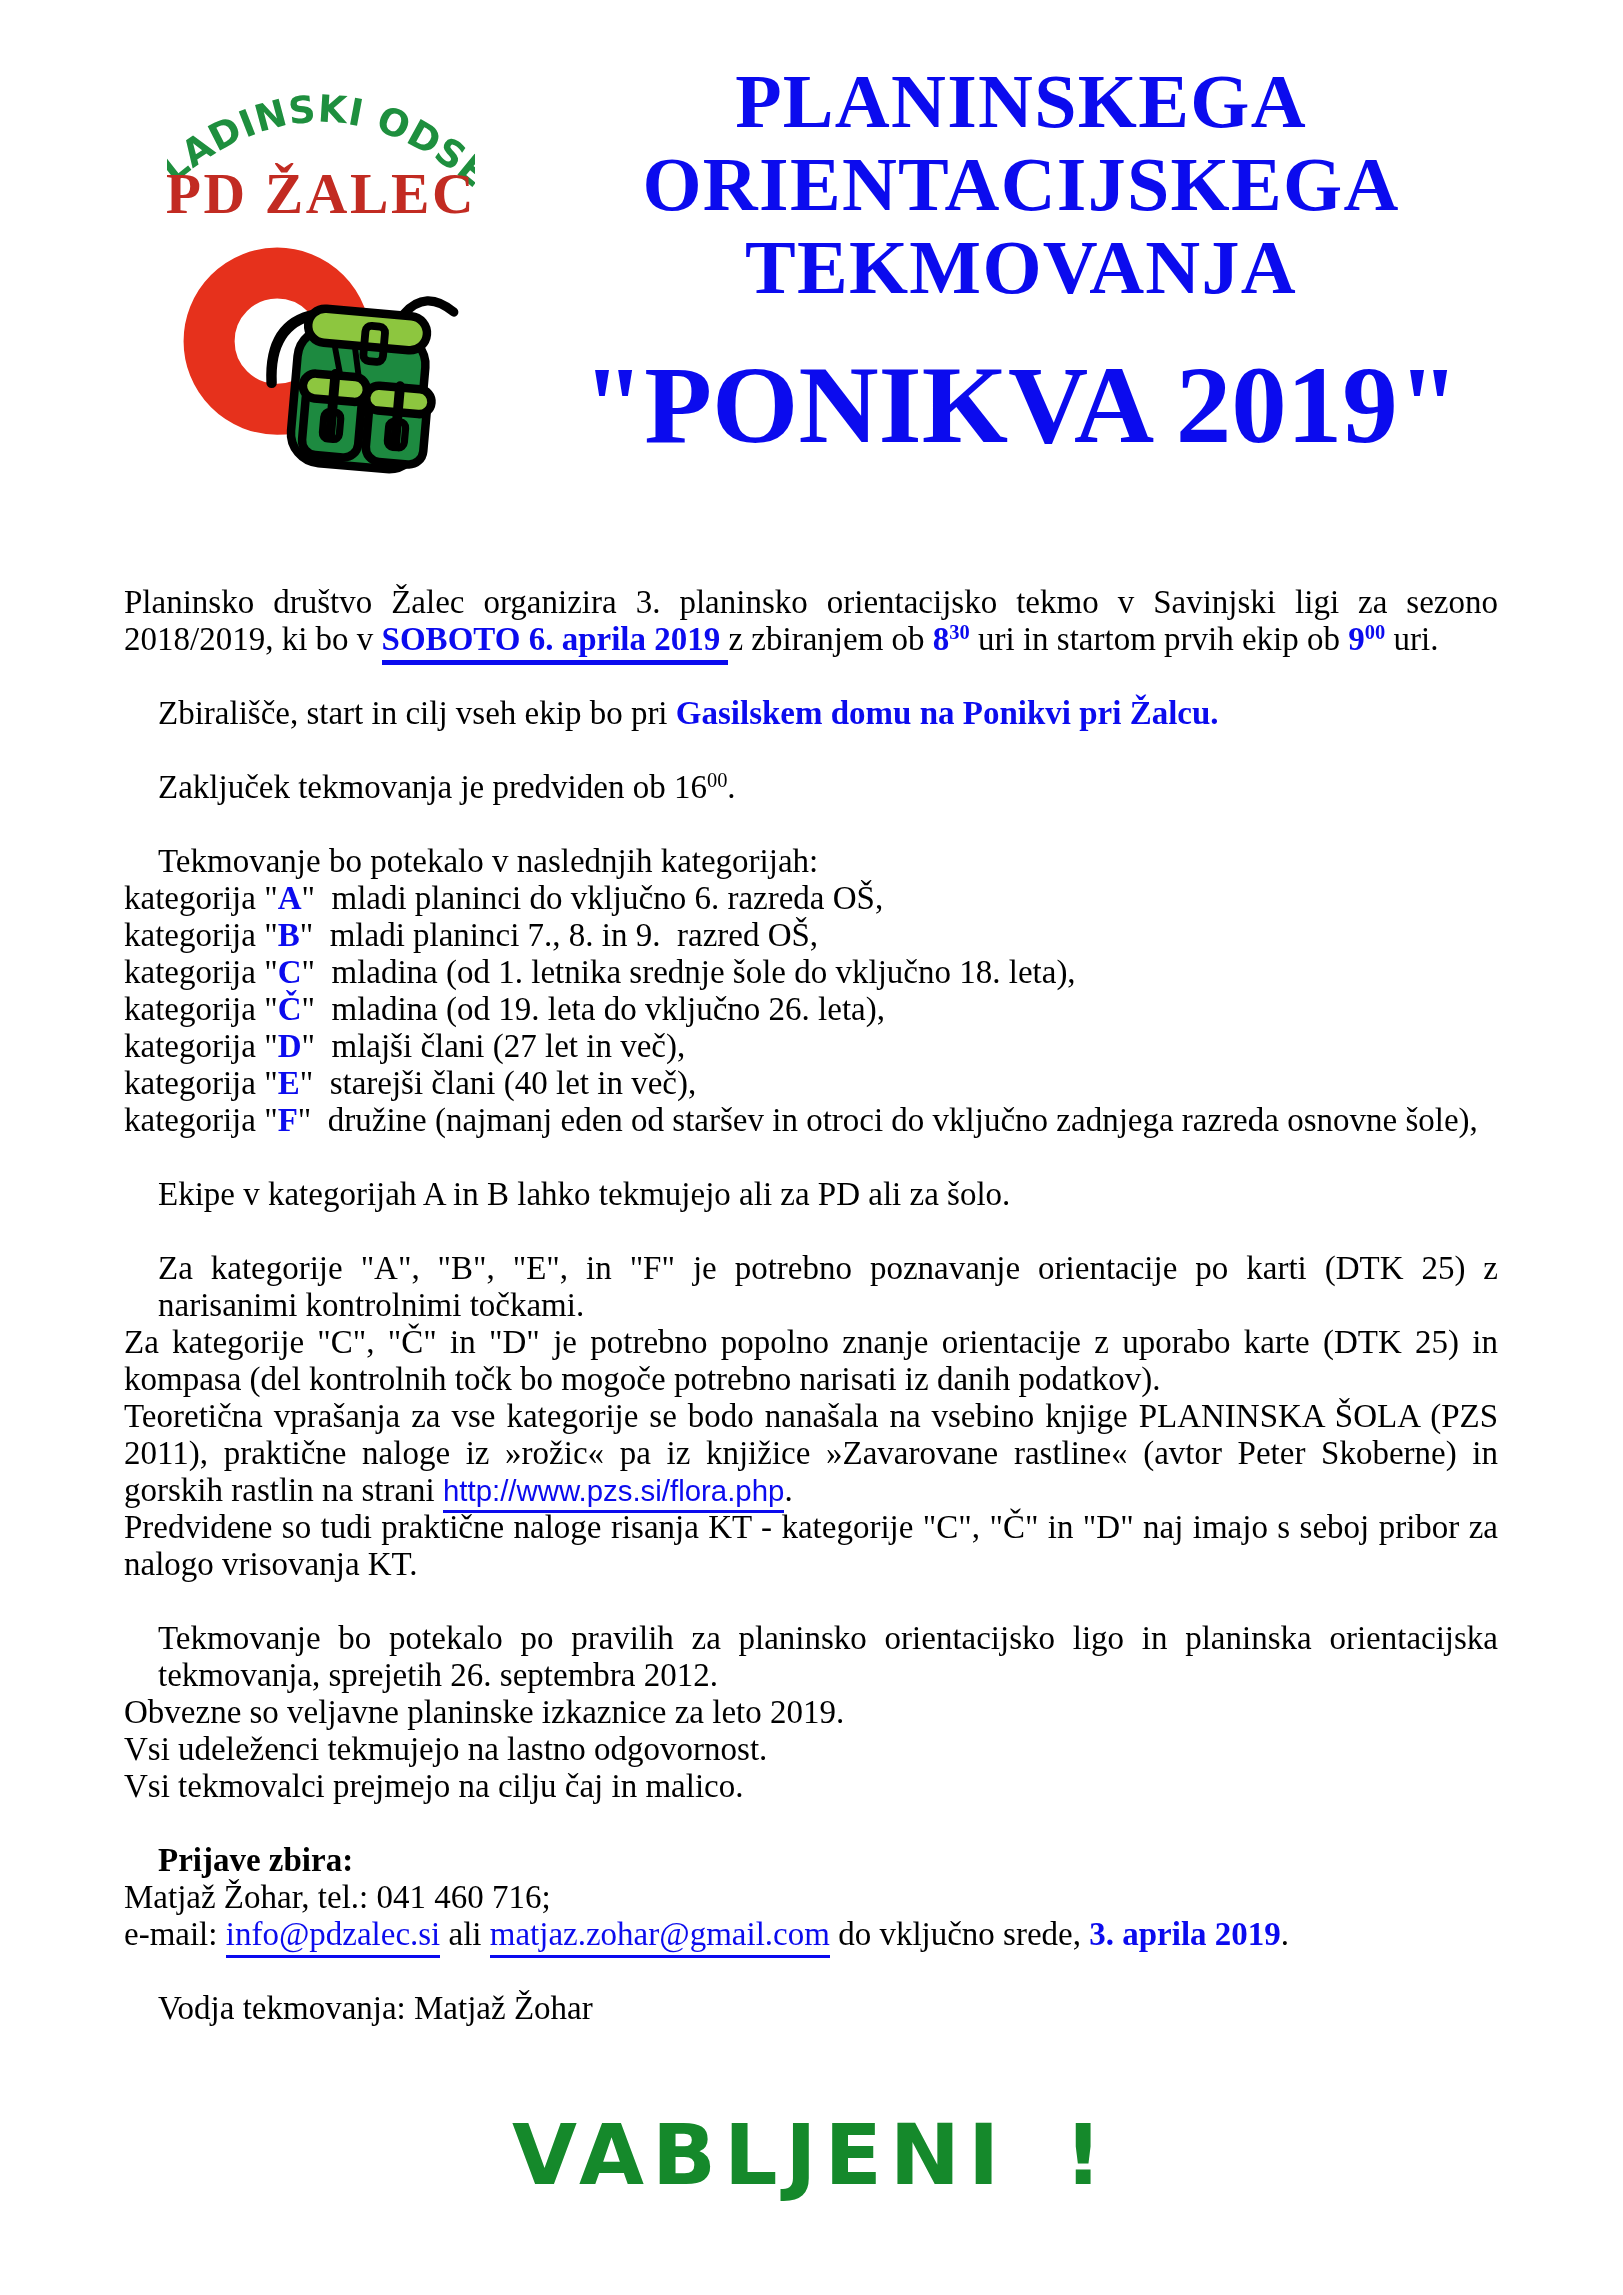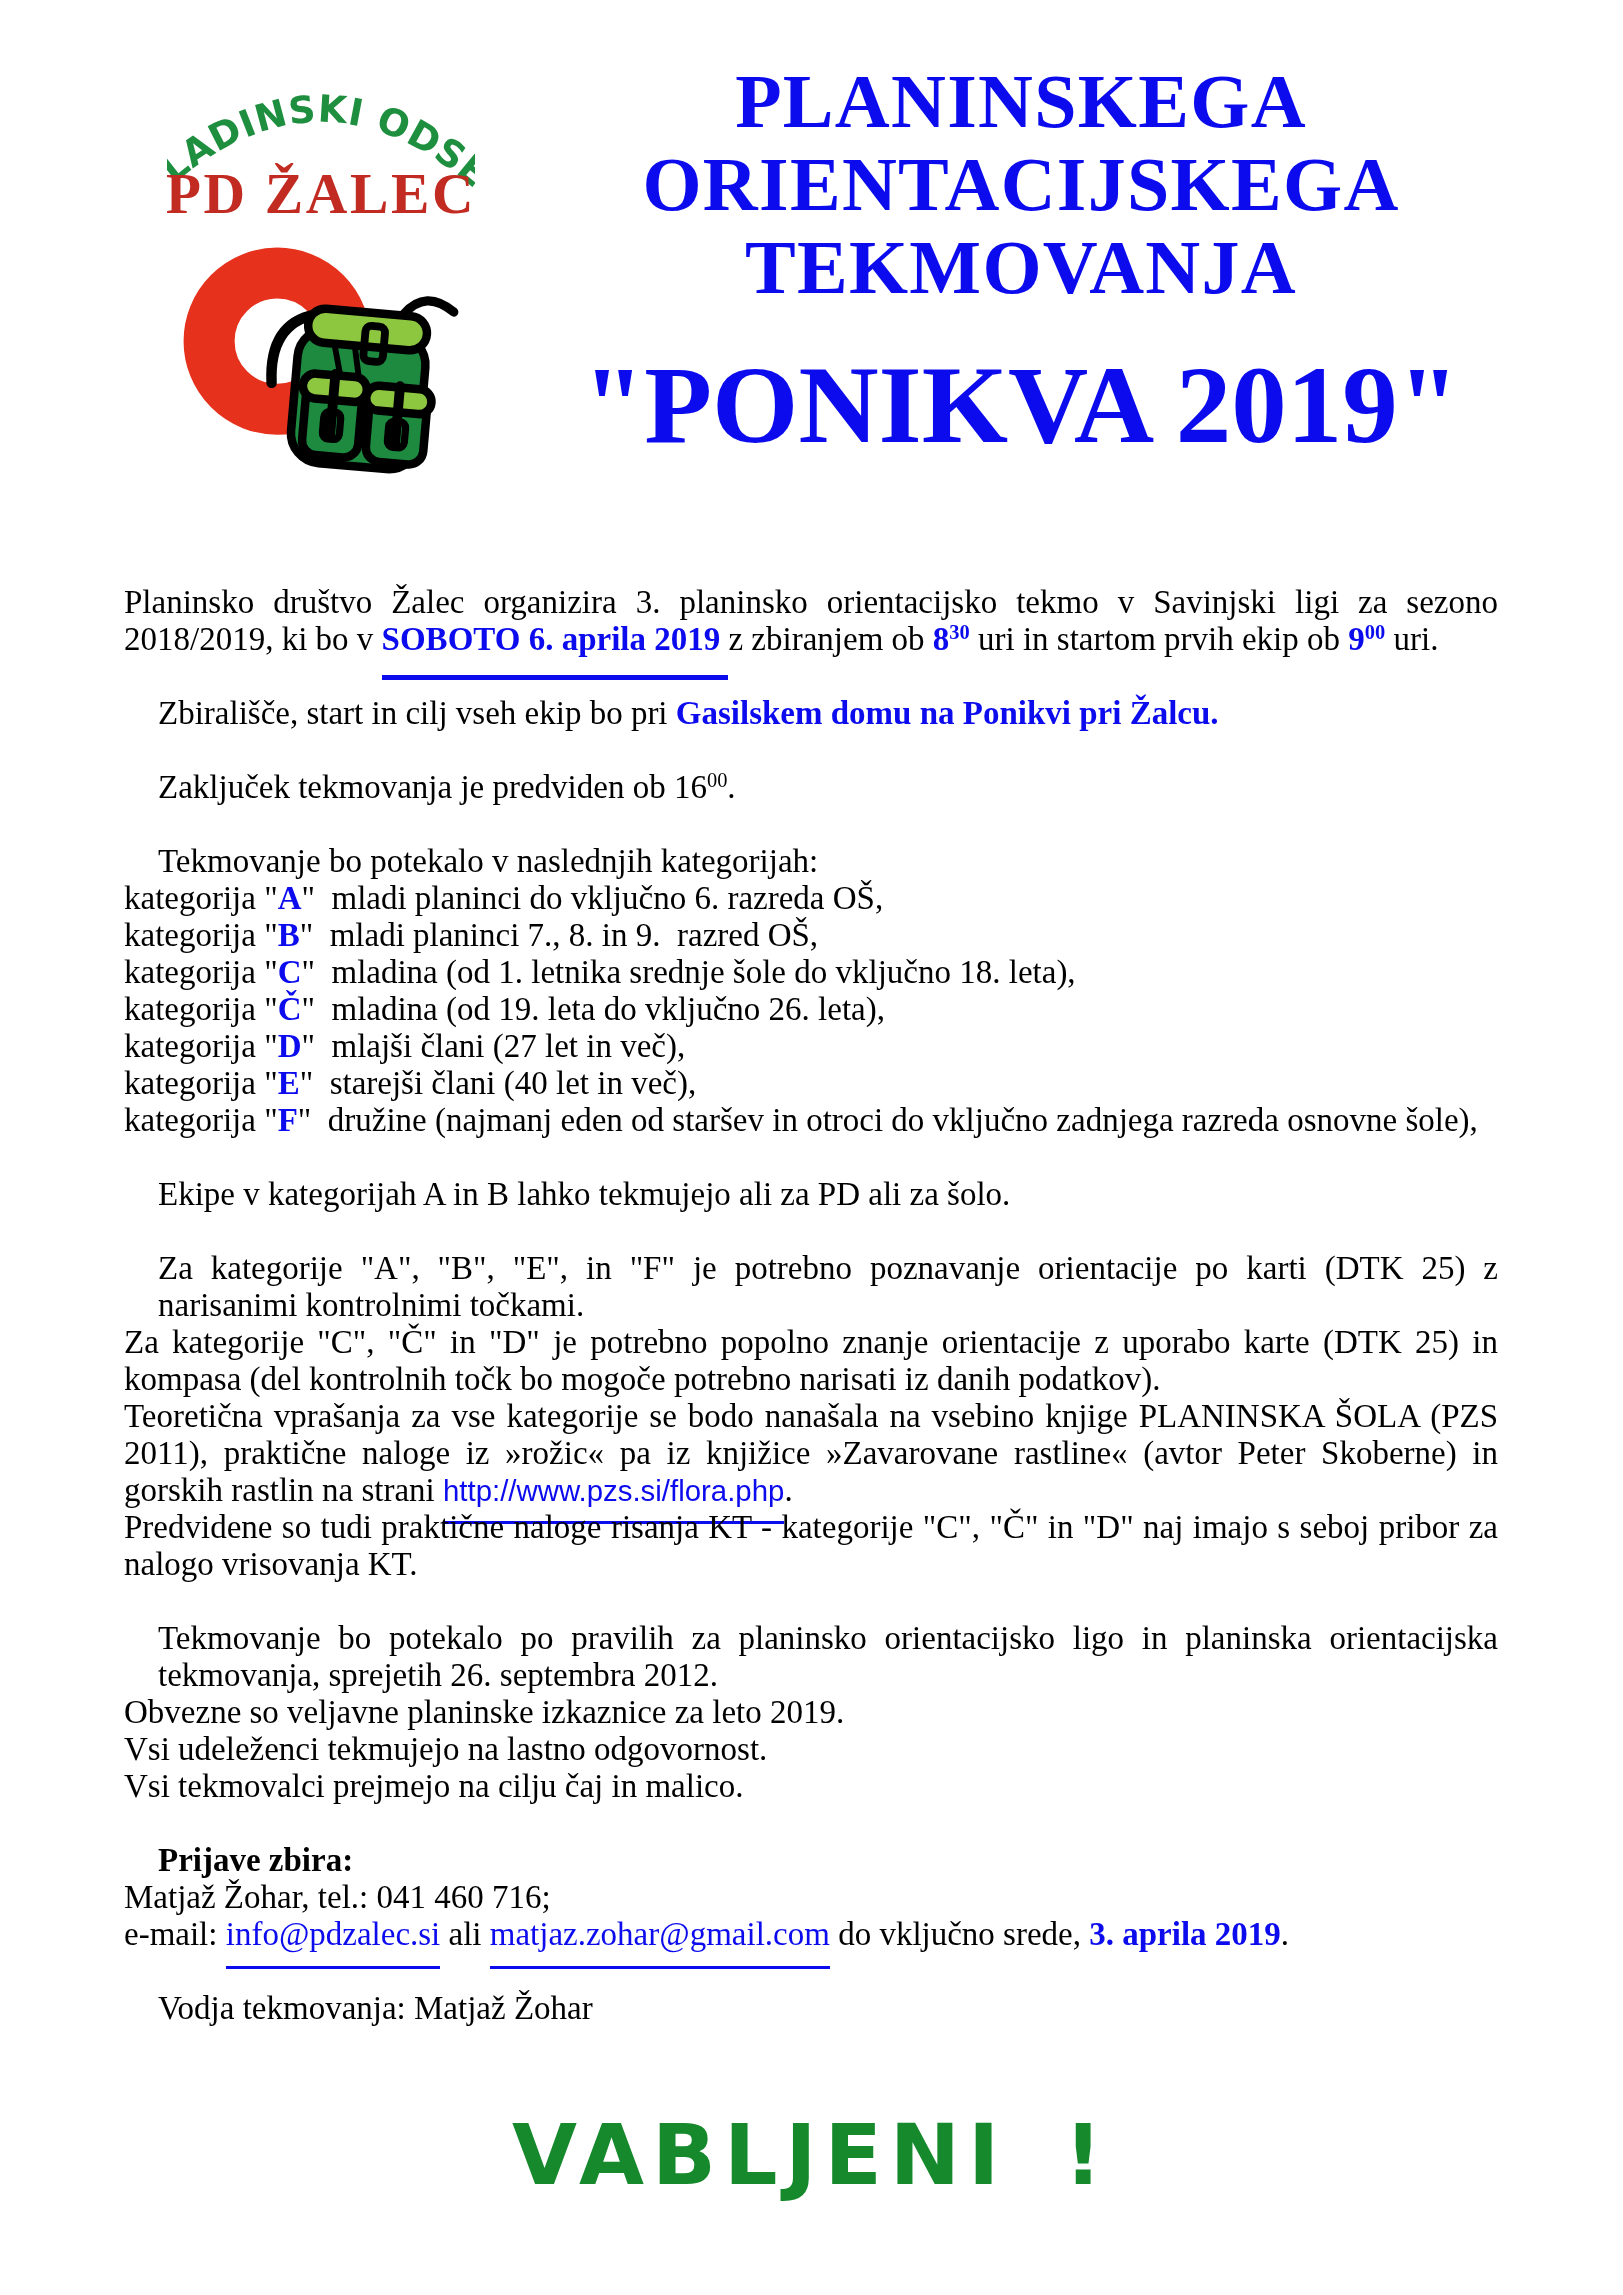--- a/index.html
+++ b/index.html
@@ -14,23 +14,23 @@
   .tbig{font-weight:bold;font-size:111px;line-height:118px;color:#0b0bee;margin-top:37px;white-space:nowrap;}
 
   
   .content{position:absolute;left:124px;top:584px;width:1374px;
            font-size:33px;line-height:37px;}
   .para{text-align:justify;}
   .para.pre{white-space:pre-wrap;text-align:left;}
   .para.gap{margin-top:37px;margin-left:34px;}
   .b{font-weight:bold;}
   .blue{color:#0b0bee;}
-  .u{border-bottom:5.9px solid #0b0bee;padding-bottom:18px;}
+  .u{border-bottom:5.9px solid #0b0bee;padding-bottom:3px;}
   .sup{font-size:62%;position:relative;top:-0.55em;line-height:0;}
-  .link{color:#0b0bee;border-bottom:3.9px solid #0b0bee;padding-bottom:14px;}
+  .link{color:#0b0bee;border-bottom:3.9px solid #0b0bee;padding-bottom:3px;}
   .sans{font-family:"Liberation Sans",sans-serif;font-size:29.4px;}
 
   
   .invite{position:absolute;left:124px;top:2106px;width:1374px;text-align:center;
           font-family:"DejaVu Sans",sans-serif;font-weight:bold;font-size:84px;
           color:#15892b;letter-spacing:7.9px;word-spacing:19.6px;}
 </style>
 </head>
 <body>
 

